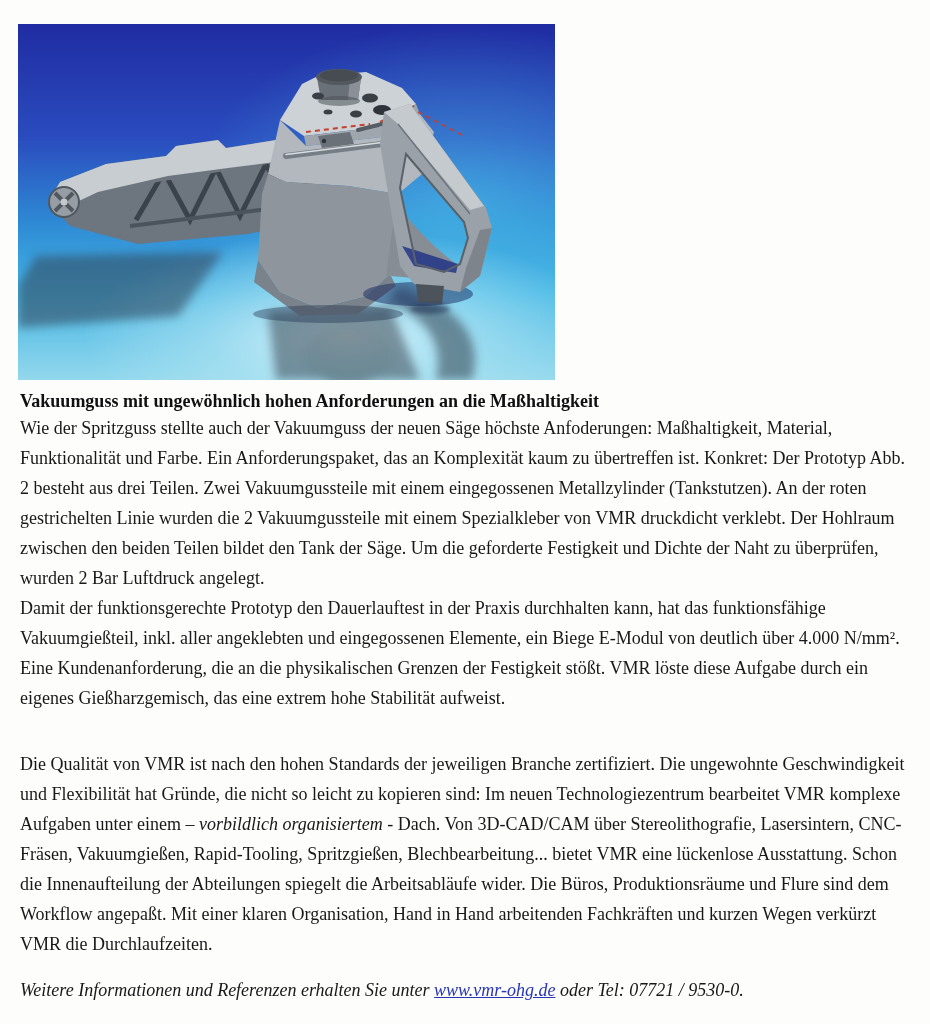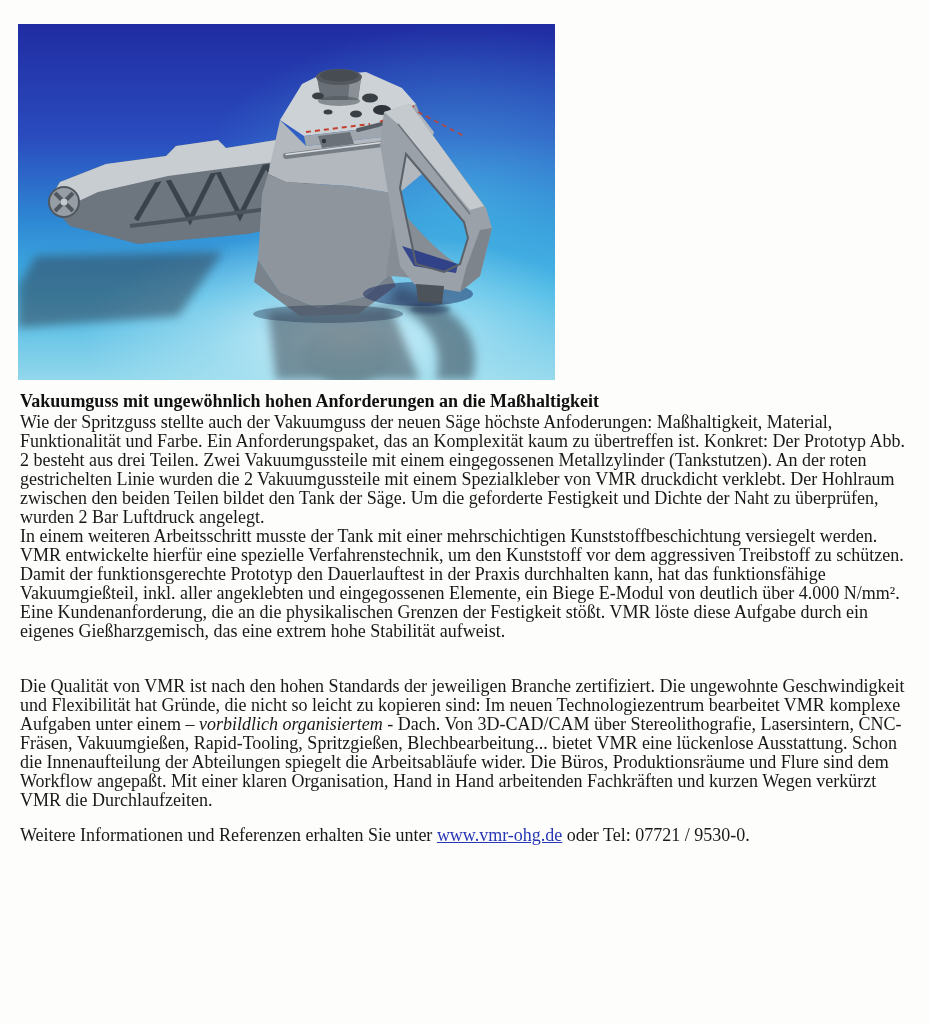--- a/index.html
+++ b/index.html
@@ -22,26 +22,26 @@
   .content {
     position: absolute; left: 20px; top: 391px; width: 889px;
   }
   .content h3 {
     margin: 0 0 1px 0;
     font-size: 18px; line-height: 21px; font-weight: bold;
     color: #101010;
   }
   .content p {
     margin: 0;
-    font-size: 18px; line-height: 19px;
+    font-size: 18px; line-height: 30px;
     color: #181818;
   }
   .section-2 { margin-top: 36px; }
   .section-2 p { margin-top: 27px; }
-  .footer-line { margin-top: 16px !important; }
+  .footer-line { margin-top: 16px !important; font-style: italic; }
   em { font-style: italic; }
   a.weblink {
     color: #2836b4;
     text-decoration: underline;
     text-decoration-color: #2836b4;
     cursor: pointer;
   }
 </style>
 </head>
 <body>
@@ -150,21 +150,20 @@
         <ellipse cx="412" cy="285" rx="20" ry="5" fill="#1c2b50" opacity="0.5" filter="url(#blurSoft)"></ellipse>
       </g>
     </svg>
   </div>
 
   <div class="content">
 
     <section class="section-1">
       <h3>Vakuumguss mit ungewöhnlich hohen Anforderungen an die Maßhaltigkeit</h3>
       <p>Wie der Spritzguss stellte auch der Vakuumguss der neuen Säge höchste Anfoderungen: Maßhaltigkeit, Material, Funktionalität und Farbe. Ein Anforderungspaket, das an Komplexität kaum zu übertreffen ist. Konkret: Der Prototyp Abb. 2 besteht aus drei Teilen. Zwei Vakuumgussteile mit einem eingegossenen Metallzylinder (Tankstutzen). An der roten gestrichelten Linie wurden die 2 Vakuumgussteile mit einem Spezialkleber von VMR druckdicht verklebt. Der Hohlraum zwischen den beiden Teilen bildet den Tank der Säge. Um die geforderte Festigkeit und Dichte der Naht zu überprüfen, wurden 2 Bar Luftdruck angelegt.</p>
-      <p>In einem weiteren Arbeitsschritt musste der Tank mit einer mehrschichtigen Kunststoffbeschichtung versiegelt werden. VMR entwickelte hierfür eine spezielle Verfahrenstechnik, um den Kunststoff vor dem aggressiven Treibstoff zu schützen.</p>
       <p>Damit der funktionsgerechte Prototyp den Dauerlauftest in der Praxis durchhalten kann, hat das funktionsfähige Vakuumgießteil, inkl. aller angeklebten und eingegossenen Elemente, ein Biege E-Modul von deutlich über 4.000 N/mm². Eine Kundenanforderung, die an die physikalischen Grenzen der Festigkeit stößt. VMR löste diese Aufgabe durch ein eigenes Gießharzgemisch, das eine extrem hohe Stabilität aufweist.</p>
     </section>
 
     <section class="section-2">
       <p><span>Die Qualität von VMR ist nach den hohen Standards der jeweiligen Branche zertifiziert. Die ungewohnte Geschwindigkeit und Flexibilität hat Gründe, die nicht so leicht zu kopieren sind: Im neuen Technologiezentrum bearbeitet VMR komplexe Aufgaben unter einem – </span><em>vorbildlich organisiertem</em><span> - Dach. Von 3D-CAD/CAM über Stereolithografie, Lasersintern, CNC-Fräsen, Vakuumgießen, Rapid-Tooling, Spritzgießen, Blechbearbeitung... bietet VMR eine lückenlose Ausstattung. Schon die Innenaufteilung der Abteilungen spiegelt die Arbeitsabläufe wider. Die Büros, Produktionsräume und Flure sind dem Workflow angepaßt. Mit einer klaren Organisation, Hand in Hand arbeitenden Fachkräften und kurzen Wegen verkürzt VMR die Durchlaufzeiten.</span></p>
     </section>
 
     <p class="footer-line"><span>Weitere Informationen und Referenzen erhalten Sie unter </span><a class="weblink">www.vmr-ohg.de</a><span> oder Tel: 07721 / 9530-0.</span></p>
 
   </div>

